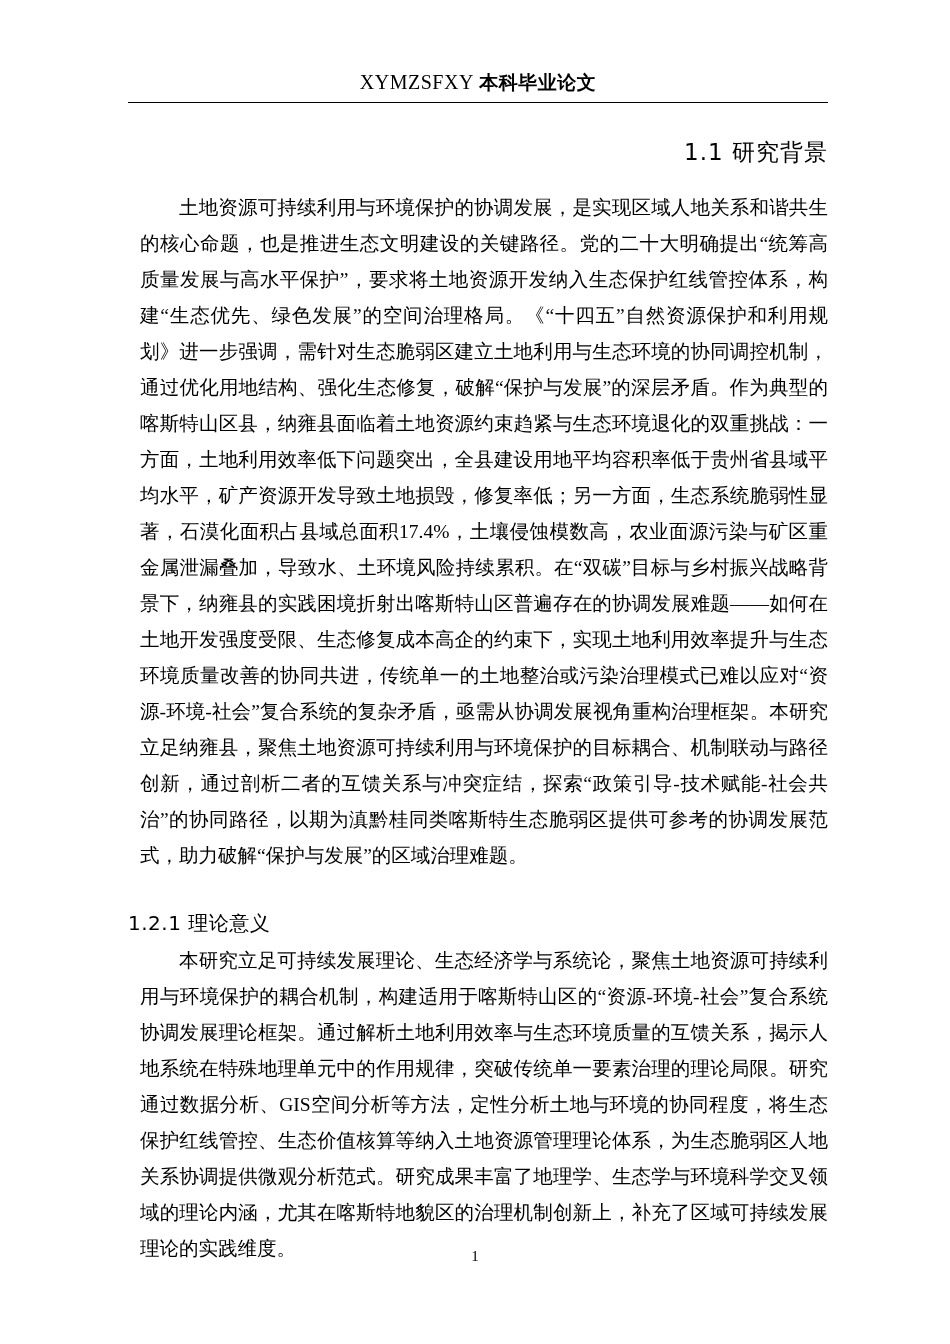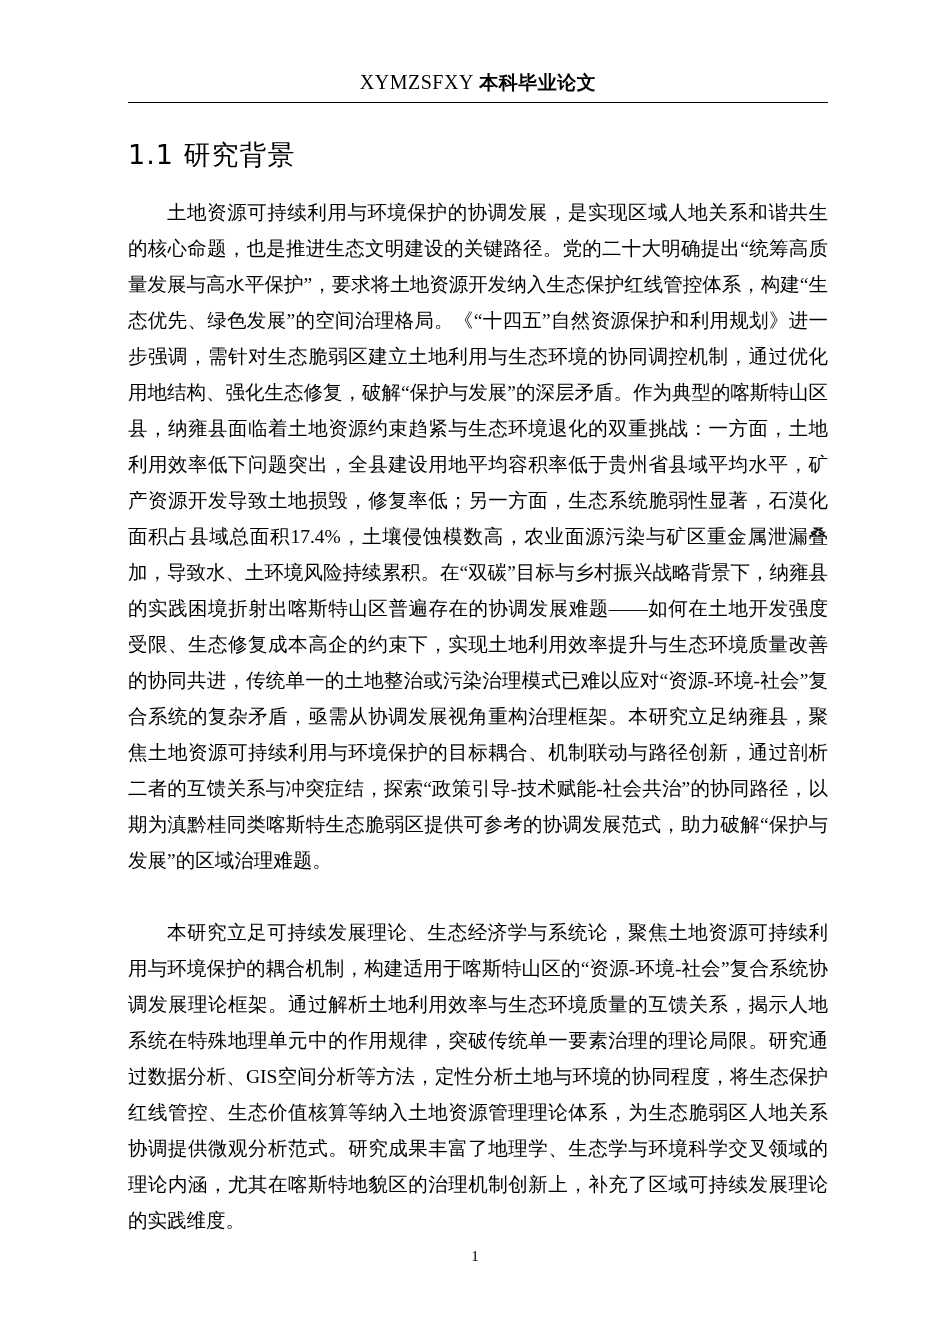--- a/index.html
+++ b/index.html
@@ -47,40 +47,41 @@
   }
   h1.chapter {
     font-family: "DejaVu Sans", sans-serif;
     font-size: 27px;
     font-weight: normal;
     margin: 0 0 34px 0;
     letter-spacing: 1px;
   }
   h2.section {
     font-family: "DejaVu Sans", sans-serif;
-    font-size: 27px;
+    font-size: 23px;
     font-weight: normal;
     margin: 0 0 22px 0;
     letter-spacing: 1px;
+    text-align: right;
   }
   h3.subsection {
     font-family: "DejaVu Sans", sans-serif;
     font-size: 20px;
     font-weight: normal;
     margin: 0 0 6px 0;
     letter-spacing: 0.5px;
   }
   p.body-text {
     font-family: "Liberation Serif", "DejaVu Serif", serif;
     font-size: 19.5px;
     line-height: 36px;
     text-align: justify;
     text-justify: inter-ideograph;
     text-indent: 2em;
-    margin: 0 0 20px 0;
+    margin: 0 0 20px 12px;
   }
   .spacer-lg { height: 16px; }
   .page-number {
     position: absolute;
     left: 0;
     right: 0;
     top: 1248px;
     text-align: center;
     font-family: "Liberation Serif", serif;
     font-size: 15px;
@@ -99,19 +100,20 @@
     </div>
     <div class="header-rule"></div>
 
 
     <h2 class="section">1.1  研究背景</h2>
     <p class="body-text">土地资源可持续利用与环境保护的协调发展，是实现区域人地关系和谐共生的核心命题，也是推进生态文明建设的关键路径。党的二十大明确提出“统筹高质量发展与高水平保护”，要求将土地资源开发纳入生态保护红线管控体系，构建“生态优先、绿色发展”的空间治理格局。《“十四五”自然资源保护和利用规划》进一步强调，需针对生态脆弱区建立土地利用与生态环境的协同调控机制，通过优化用地结构、强化生态修复，破解“保护与发展”的深层矛盾。作为典型的喀斯特山区县，纳雍县面临着土地资源约束趋紧与生态环境退化的双重挑战：一方面，土地利用效率低下问题突出，全县建设用地平均容积率低于贵州省县域平均水平，矿产资源开发导致土地损毁，修复率低；另一方面，生态系统脆弱性显著，石漠化面积占县域总面积17.4%，土壤侵蚀模数高，农业面源污染与矿区重金属泄漏叠加，导致水、土环境风险持续累积。在“双碳”目标与乡村振兴战略背景下，纳雍县的实践困境折射出喀斯特山区普遍存在的协调发展难题——如何在土地开发强度受限、生态修复成本高企的约束下，实现土地利用效率提升与生态环境质量改善的协同共进，传统单一的土地整治或污染治理模式已难以应对“资源-环境-社会”复合系统的复杂矛盾，亟需从协调发展视角重构治理框架。本研究立足纳雍县，聚焦土地资源可持续利用与环境保护的目标耦合、机制联动与路径创新，通过剖析二者的互馈关系与冲突症结，探索“政策引导-技术赋能-社会共治”的协同路径，以期为滇黔桂同类喀斯特生态脆弱区提供可参考的协调发展范式，助力破解“保护与发展”的区域治理难题。</p>
 
     <div class="spacer-lg"></div>
 
 
+    <h3 class="subsection">1.2.1 理论意义</h3>
     <p class="body-text">本研究立足可持续发展理论、生态经济学与系统论，聚焦土地资源可持续利用与环境保护的耦合机制，构建适用于喀斯特山区的“资源-环境-社会”复合系统协调发展理论框架。通过解析土地利用效率与生态环境质量的互馈关系，揭示人地系统在特殊地理单元中的作用规律，突破传统单一要素治理的理论局限。研究通过数据分析、GIS空间分析等方法，定性分析土地与环境的协同程度，将生态保护红线管控、生态价值核算等纳入土地资源管理理论体系，为生态脆弱区人地关系协调提供微观分析范式。研究成果丰富了地理学、生态学与环境科学交叉领域的理论内涵，尤其在喀斯特地貌区的治理机制创新上，补充了区域可持续发展理论的实践维度。</p>
 
   </div>
 
   <div class="page-number">1</div>
 
 </div>
 
 </body></html>

